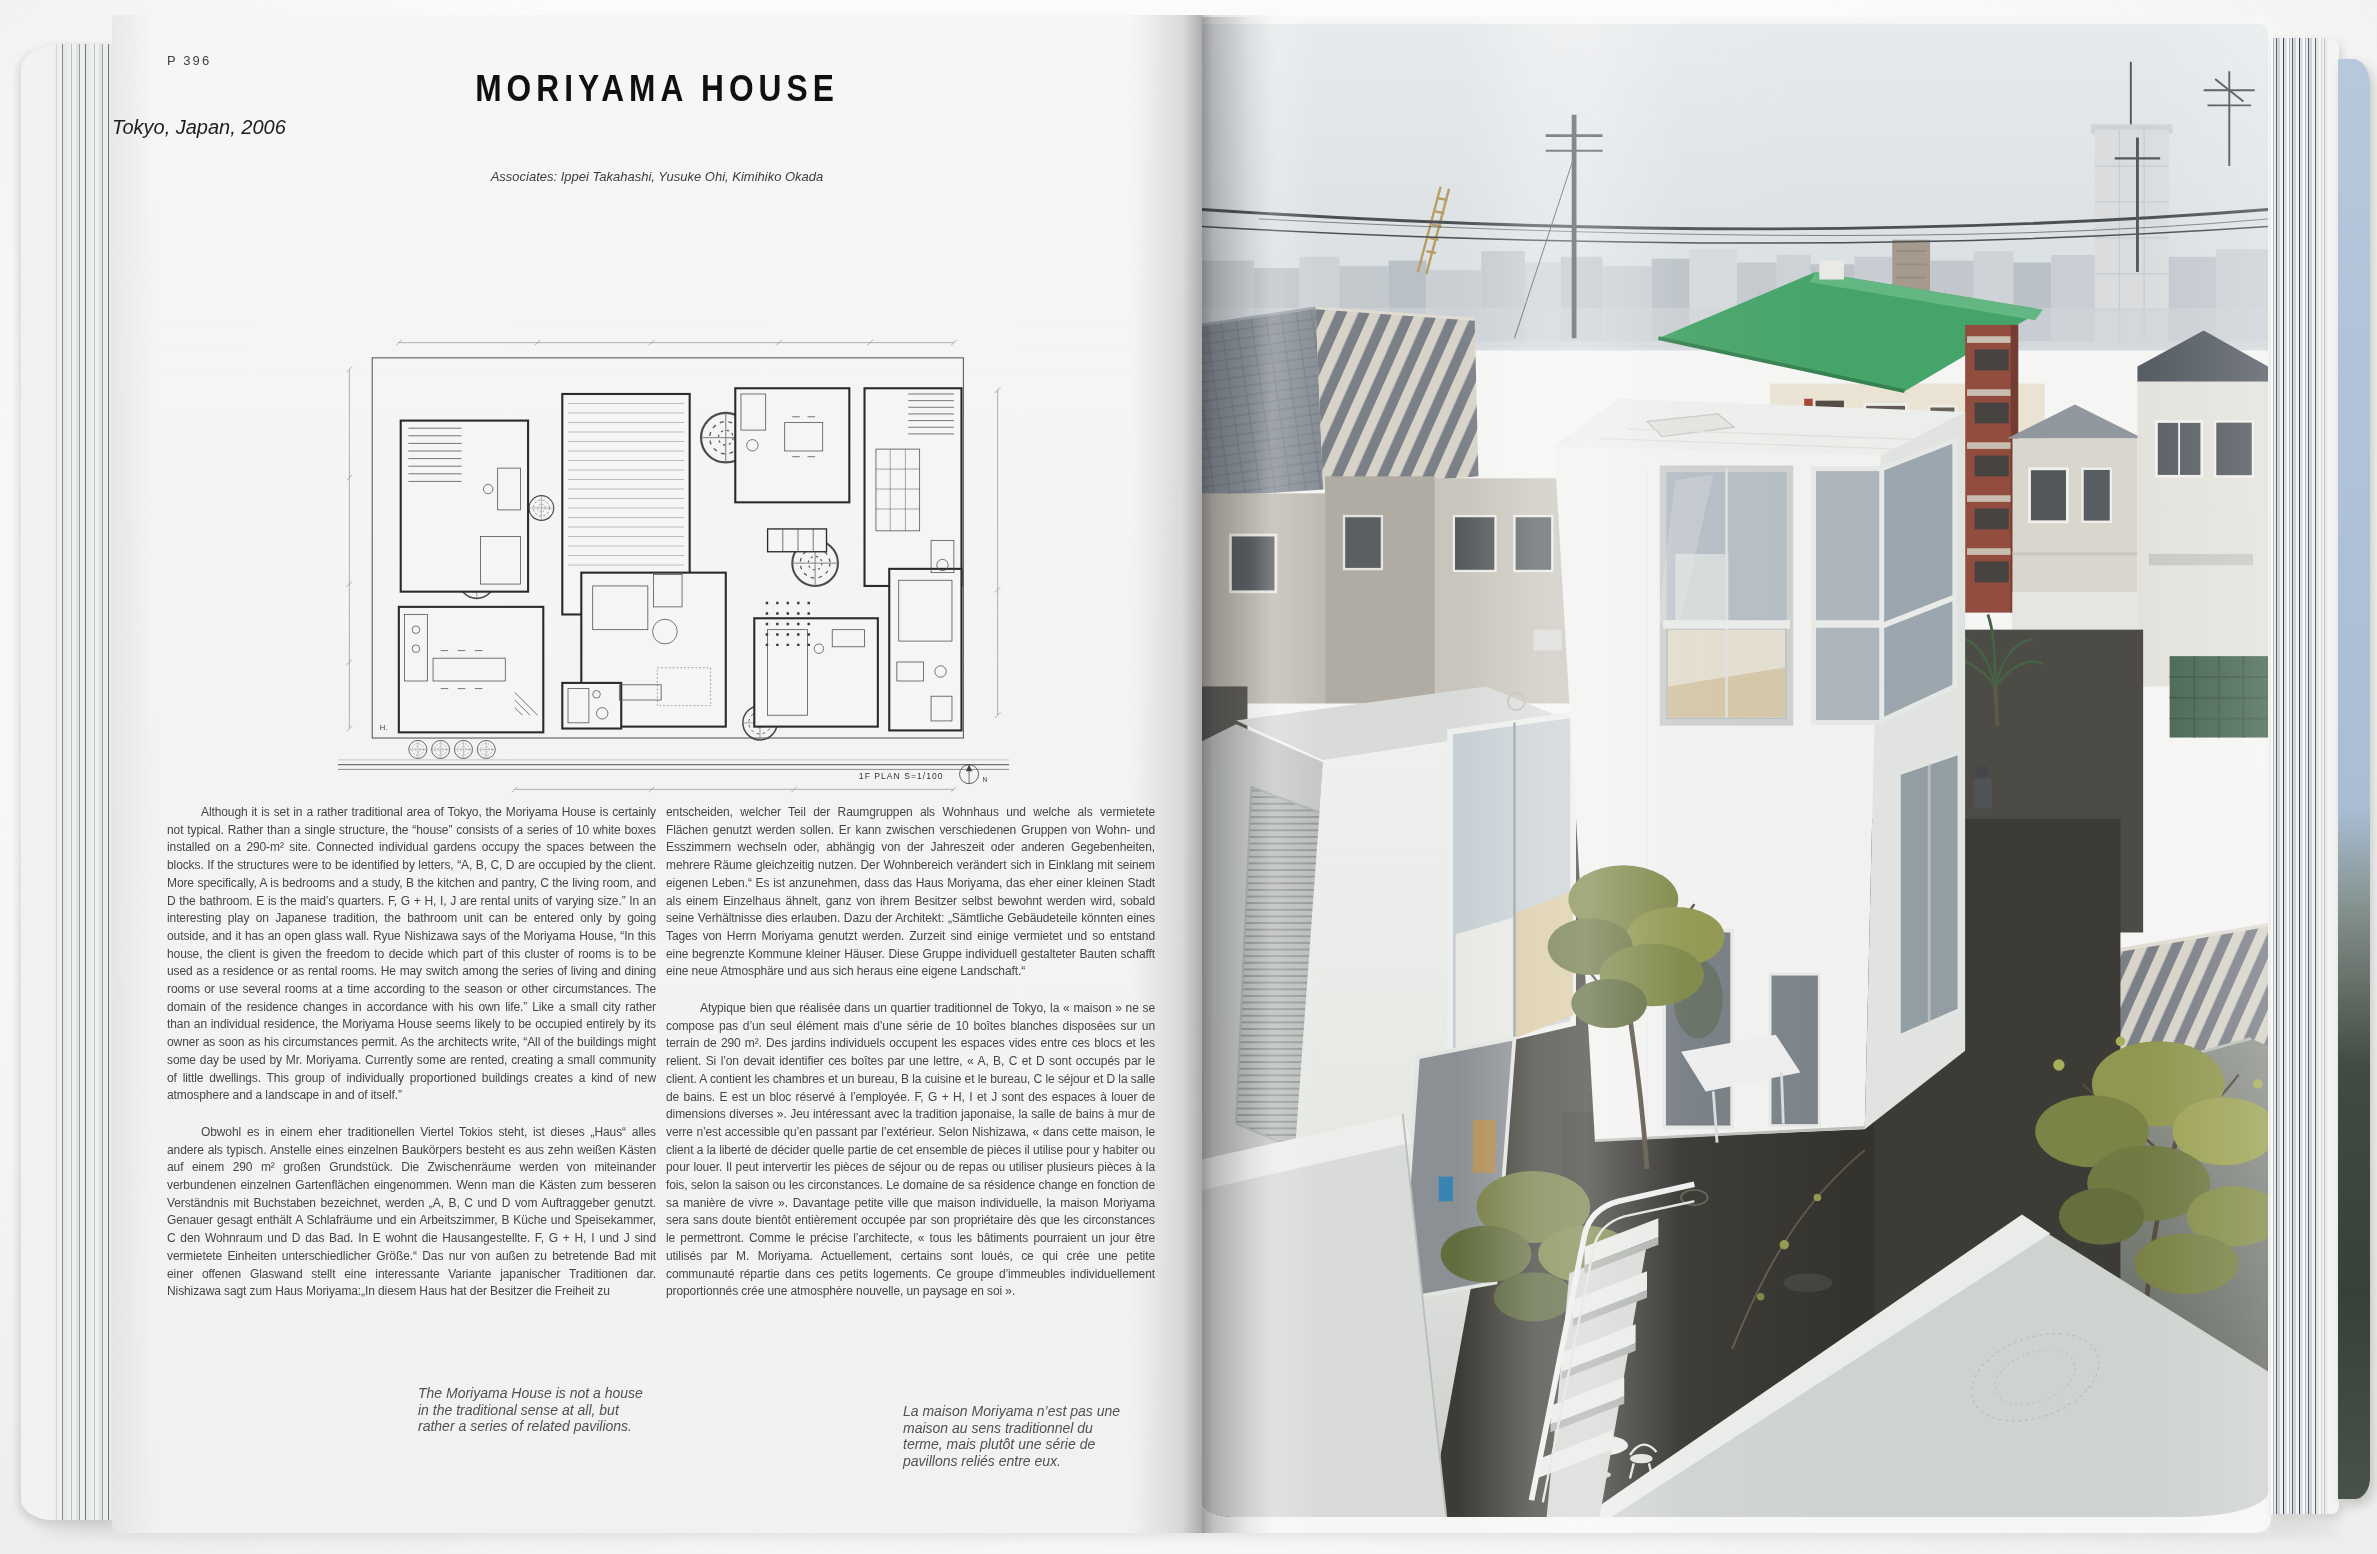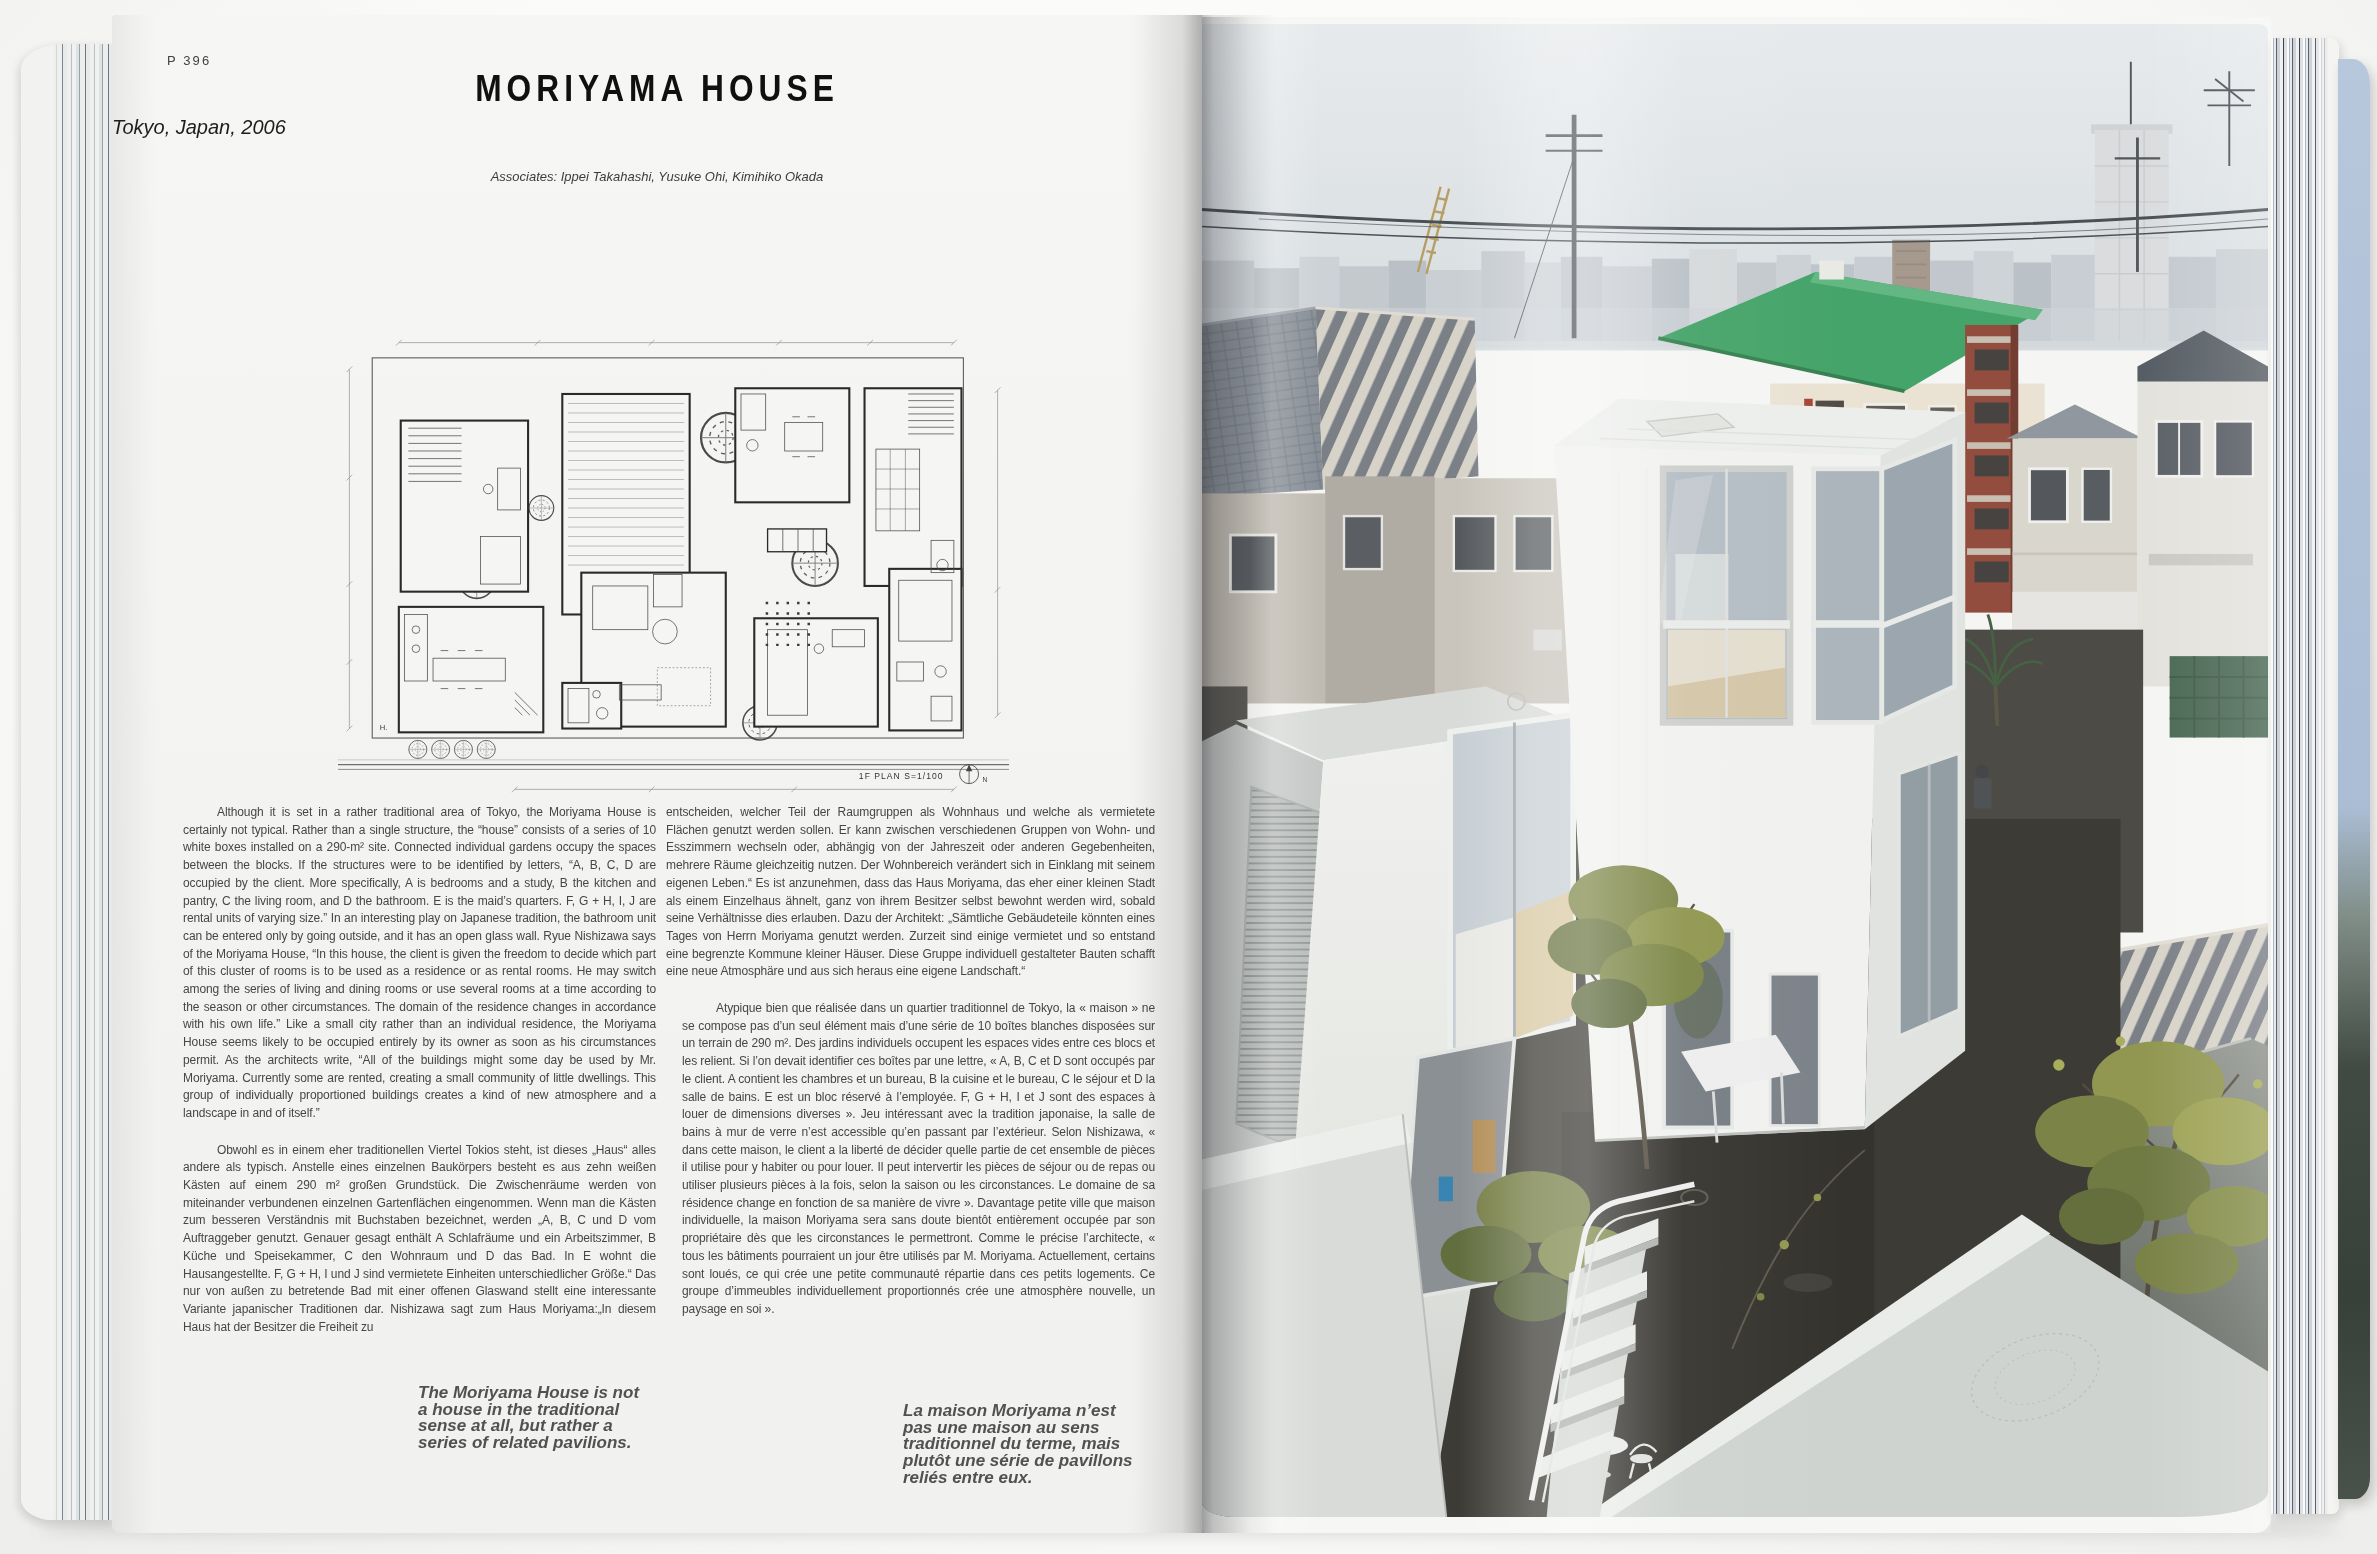--- a/index.html
+++ b/index.html
@@ -49,24 +49,24 @@
   .title{position:absolute;left:0;top:53px;width:100%;text-align:center;font-size:36px;font-weight:700;
     letter-spacing:5.7px;color:#101010;transform:scaleX(.88);}
   .subtitle{position:absolute;left:0;top:101px;width:100%;text-align:left;font-style:italic;
     font-size:20px;color:#1d1d1d;}
   .credits{position:absolute;left:0;top:150px;width:100%;text-align:center;font-style:italic;
     font-size:13px;line-height:23px;color:#3c3c3c;}
   .plan{position:absolute;left:226px;top:320px;width:671px;height:462px;}
   .col{position:absolute;top:789px;width:489px;font-size:12px;line-height:17.7px;
     text-align:justify;color:#464646;letter-spacing:-0.1px;}
   .col p{margin:0 0 19px 0;}
-  .col p.ind{text-indent:34px;margin-left:16px;}
+  .col p.ind{text-indent:34px;}
   .col1{left:55px;}
   .col2{left:554px;}
-  .cap{position:absolute;font-style:italic;font-size:17px;line-height:16.7px;color:#515151;font-weight:bold;}
+  .cap{position:absolute;font-style:italic;font-size:14px;line-height:16.7px;color:#515151;}
   .cap-en{left:306px;top:1370px;width:230px;}
   .cap-de{left:554px;top:1372px;width:226px;}
   .cap-fr{left:791px;top:1372px;width:230px;margin-top:16px;}
 </style>
 </head>
 <body>
 
 <div id="stage">
   <div class="floor-shadow"></div>
   <div class="edge-left"></div>

